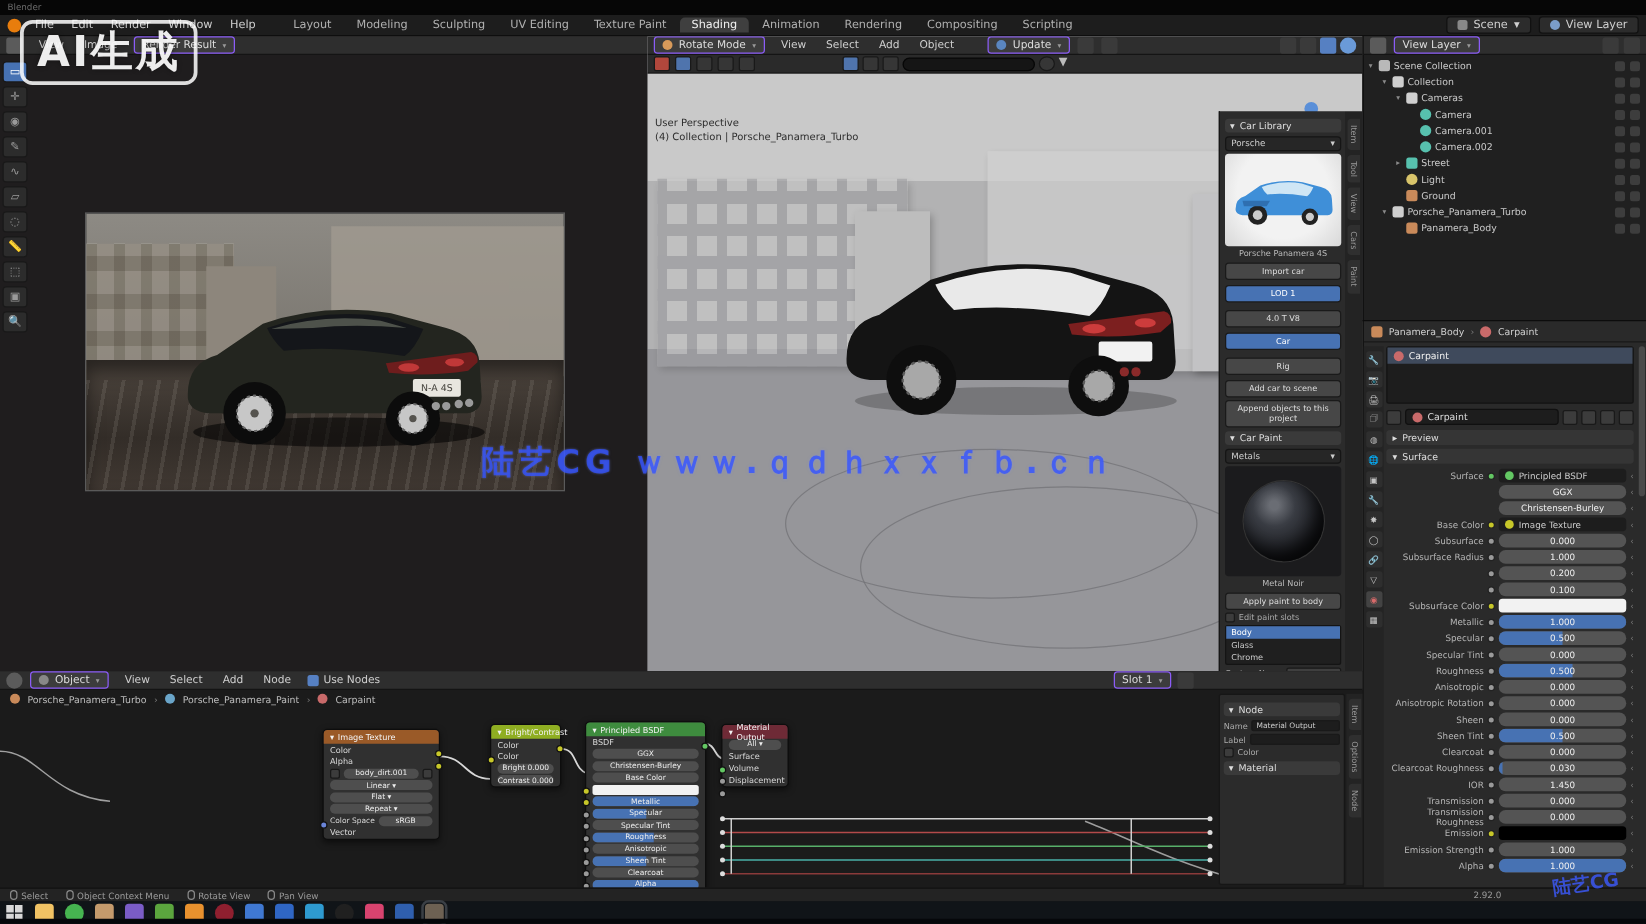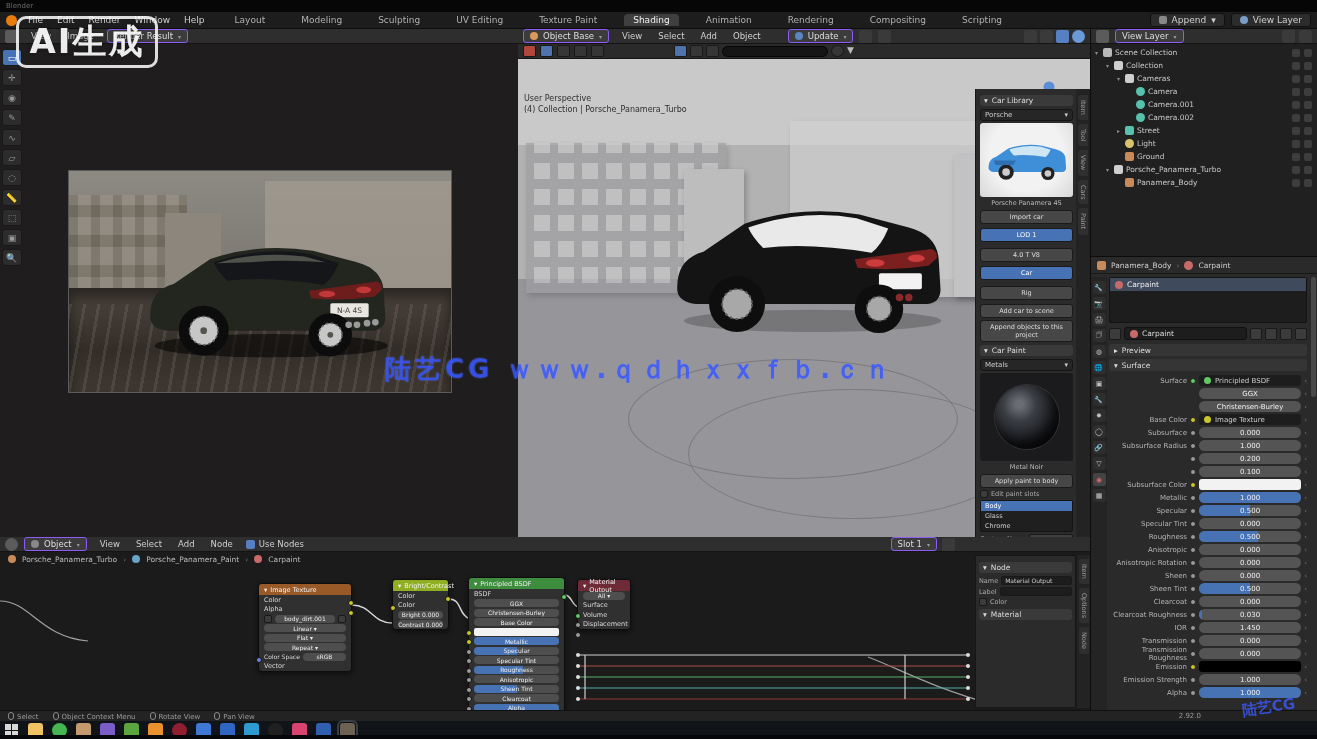--- a/index.html
+++ b/index.html
@@ -187,36 +187,36 @@
 
 <div id="app">
 
   <div class="abs titlebar">
     <span>Blender</span>
   </div>
 
   <div class="abs topbar">
     <span class="hicon" style="background:#e87d0d;border-radius:50%;width:11px;height:11px;"></span>
     <span id="topbar-menus"><span class="menu-item">File</span><span class="menu-item">Edit</span><span class="menu-item">Render</span><span class="menu-item">Window</span><span class="menu-item">Help</span></span>
-    <span id="topbar-tabs" style="display:flex;gap:18px;margin-left:10px;text-align:center;">
+    <span id="topbar-tabs" style="display:flex;gap:2px;margin-left:10px;text-align:center;">
         <span class="ws-tab">Layout</span>
         <span class="ws-tab">Modeling</span>
         <span class="ws-tab">Sculpting</span>
         <span class="ws-tab">UV Editing</span>
         <span class="ws-tab">Texture Paint</span>
         <span class="ws-tab active">Shading</span>
         <span class="ws-tab">Animation</span>
         <span class="ws-tab">Rendering</span>
         <span class="ws-tab">Compositing</span>
         <span class="ws-tab">Scripting</span>
       </span>
     <span class="top-right">
       <span class="pill">
         <span class="hicon" style="width:8px;height:8px;background:#888;"></span>
-        <span>Append</span>
+        <span>Scene</span>
         <span class="car">▾</span>
       </span>
       <span class="pill">
         <span class="hicon" style="width:8px;height:8px;background:#7a9cc9;border-radius:50%;"></span>
         <span>View Layer</span>
       </span>
     </span>
   </div>
 
   <div class="abs img-editor">
@@ -295,21 +295,21 @@
         <circle cx="280" cy="125" r="4" fill="#9a9a9a"></circle>
           <circle cx="290" cy="124" r="4" fill="#9a9a9a"></circle>
       </svg>
     </div>
   </div>
 
   <div class="abs viewport">
     <div class="vp-head1 ed-header">
       <span class="dropdown">
         <span class="hicon" style="width:8px;height:8px;background:#d89a5a;border-radius:50%;"></span>
-        <span>Object Base</span>
+        <span>Rotate Mode</span>
         <span class="car">▾</span>
       </span>
       <span id="vp-menus" style="display:flex;gap:2px;">
           <span class="menu-item">View</span>
           <span class="menu-item">Select</span>
           <span class="menu-item">Add</span>
           <span class="menu-item">Object</span>
         </span>
       <span class="dropdown" style="margin-left:14px;">
         <span class="hicon" style="width:8px;height:8px;border-radius:50%;background:#5a86c0;"></span>

